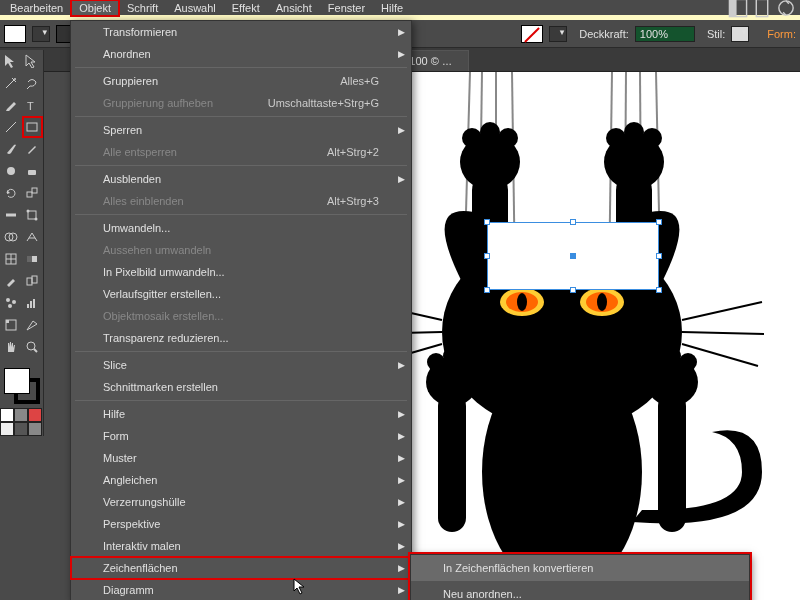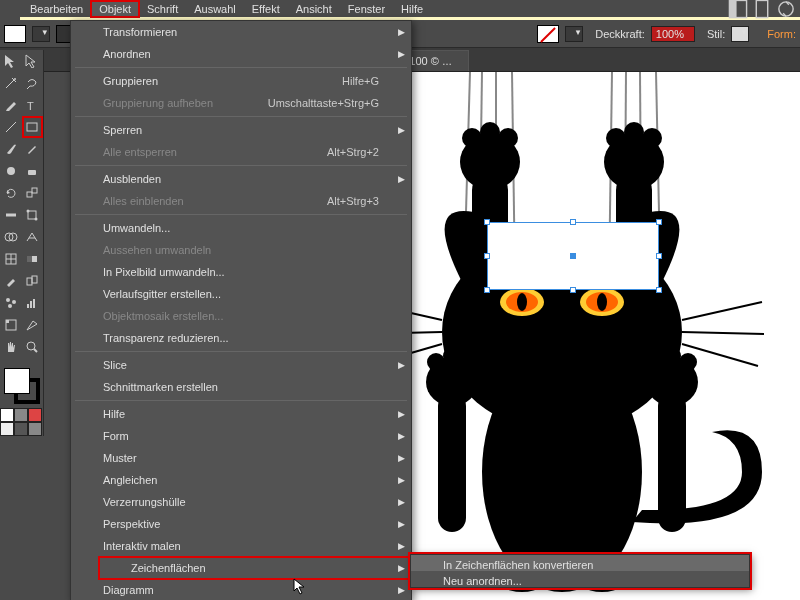--- a/index.html
+++ b/index.html
@@ -1,30 +1,30 @@
 <!DOCTYPE html>
 <html><head>
 <meta charset="utf-8">
 <style>
 * { margin:0; padding:0; box-sizing:border-box; font-family:Tahoma,Arial,sans-serif; font-size:11px; }
 body { background:#4a4a4a; color:#e0e0e0; width:800px; height:600px; overflow:hidden; position:relative; }
 
-.menubar { background:#4a4a4a; height:20px; display:flex; align-items:center; padding:0 2px; border-bottom:3px solid #fef9c3;margin-left:20px; }
+.menubar { background:#4a4a4a; height:20px; display:flex; align-items:center; padding:0 2px; border-bottom:5px solid #fef9c3; }
 .menubar .item { padding:2px 8px; cursor:default; }
 .menubar .item.highlighted { outline:2px solid #d00; outline-offset:-1px; background:#5a5a5a; }
 .menubar .spacer { flex:1; }
 .menubar .iconbtn { width:20px; height:18px; margin:0 2px; display:flex; align-items:center; justify-content:center; }
 
 .optbar { background:#4a4a4a; height:28px; display:flex; align-items:center; padding:0 4px; gap:6px; border-bottom:1px solid #2a2a2a; }
 .optbar .swatch { width:22px; height:18px; background:#fff; border:1px solid #000; }
 .optbar .swatchdark { width:22px; height:18px; background:#333; border:1px solid #000; }
 .optbar .nofill { width:22px; height:18px; background:#fff; border:1px solid #000; position:relative; }
 .optbar .nofill::after { content:""; position:absolute; left:0; right:0; top:50%; border-top:2px solid #d00; transform:rotate(-45deg); }
 .optbar .lbl { margin-left:6px; }
-.optbar .val { background:#b91c1c; border:1px solid #222; padding:1px 10px 1px 4px; min-width:44px; }
+.optbar .val { background:#14532d; border:1px solid #222; padding:1px 26px 1px 4px; min-width:44px; }
 .optbar .sel { background:#3a3a3a; border:1px solid #222; padding:1px 12px 1px 4px; min-width:14px; height:16px; position:relative; }
 .optbar .sel::after { content:"▾"; position:absolute; right:2px; top:0; font-size:9px; }
 .optbar .link { color:#ff9a3c; }
 
 .tabbar { background:#3a3a3a; height:24px; display:flex; align-items:flex-end; padding-left:82px; border-bottom:1px solid #222; }
 .tabbar .tab { background:#4a4a4a; padding:4px 10px; margin-right:2px; border-top:1px solid #555; border-left:1px solid #555; border-right:1px solid #555; font-size:10px; max-width:140px; white-space:nowrap; overflow:hidden; text-overflow:ellipsis; }
 .tabbar .tab .x { margin-left:6px; color:#999; }
 .tabbar .tab.inactive { color:#aaa; }
 
 .toolbox { position:absolute; left:0; top:50px; width:44px; background:#4a4a4a; border-right:1px solid #2a2a2a; display:flex; flex-direction:column; }
@@ -41,24 +41,24 @@
 .canvas { position:absolute; left:82px; top:72px; right:0; bottom:0; background:#fff; overflow:hidden; }
 .artwork { position:absolute; left:40px; top:0; }
 
 .dropdown { position:absolute; left:70px; top:20px; width:342px; background:#535353; border:1px solid #333; box-shadow:2px 2px 8px rgba(0,0,0,.5); z-index:20; }
 .drow { display:flex; align-items:center; height:22px; padding:0 32px; position:relative; }
 .drow.disabled { color:#888; }
 .drow .label { flex:1; }
 .drow .short { color:#ccc; }
 .drow .arrow { position:absolute; right:6px; font-size:9px; }
 .sep { height:1px; background:#666; margin:2px 4px; }
-.drow.highlighted { outline:2px solid #d00; outline-offset:-1px;margin-left:28px; }
+.drow.highlighted { outline:2px solid #d00; outline-offset:-1px; }
 
 .submenu { position:absolute; left:410px; top:554px; width:340px; background:#535353; border:1px solid #333; outline:2px solid #d00; box-shadow:2px 2px 8px rgba(0,0,0,.5); z-index:21; }
-.submenu .drow { height:16px;align-items:flex-end; }
+.submenu .drow { height:26px; }
 .submenu .drow.sel { background:#6a6a6a; }
 
 .selection-box { position:absolute; border:1px solid #3a8de0; }
 .handle { position:absolute; width:6px; height:6px; background:#fff; border:1px solid #3a8de0; }
 .handle.c { background:#3a8de0; }
 .cursor { position:absolute; z-index:30; width:14px; height:18px; }
 </style>
 </head>
 <body>
 
@@ -402,21 +402,21 @@
       <span class="label">Transformieren</span>
       <span class="arrow">▶</span>
     </div>
     <div class="drow">
       <span class="label">Anordnen</span>
       <span class="arrow">▶</span>
     </div>
     <div class="sep"></div>
     <div class="drow">
       <span class="label">Gruppieren</span>
-      <span class="short">Hilfe+G</span>
+      <span class="short">Alles+G</span>
     </div>
     <div class="drow disabled">
       <span class="label">Gruppierung aufheben</span>
       <span class="short">Umschalttaste+Strg+G</span>
     </div>
     <div class="sep"></div>
     <div class="drow">
       <span class="label">Sperren</span>
       <span class="arrow">▶</span>
     </div>

